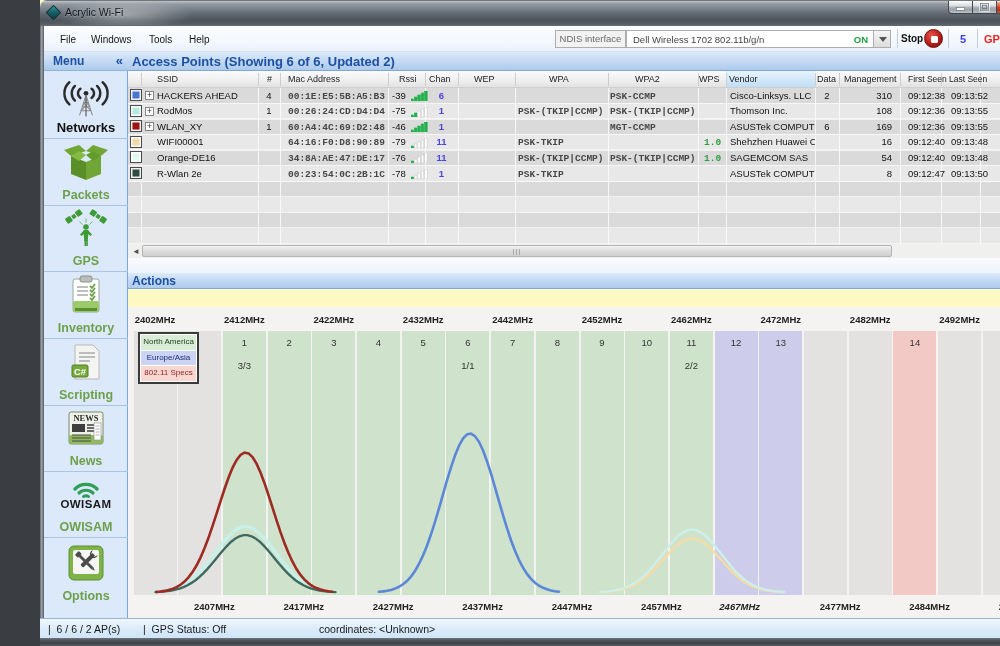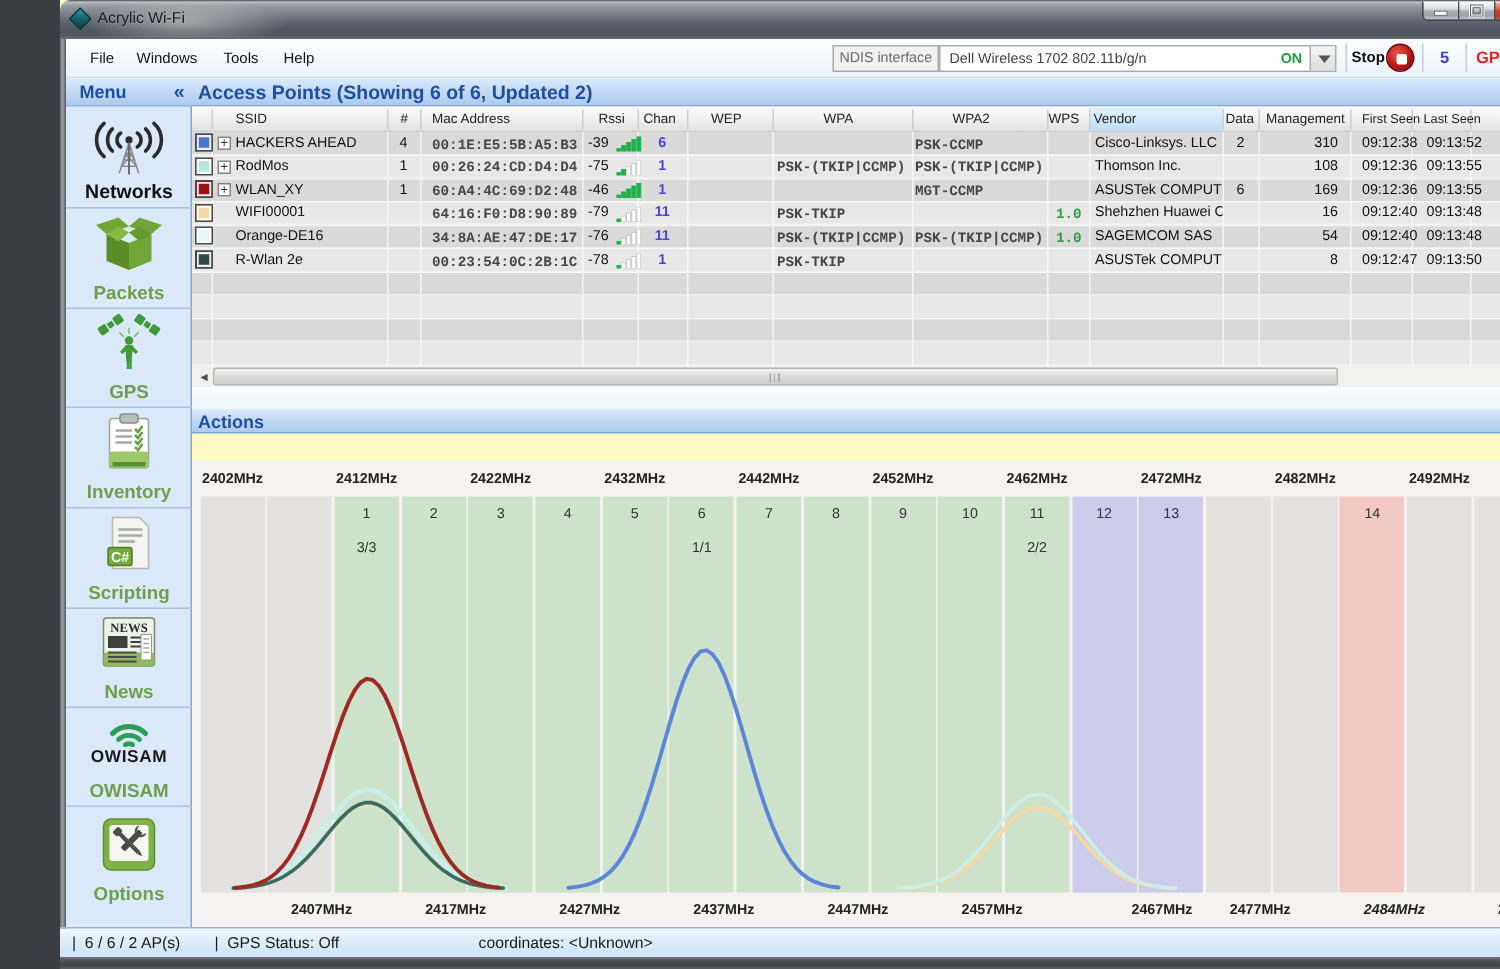--- a/index.html
+++ b/index.html
@@ -589,41 +589,46 @@
     <div class="flabel" style="left:528.4px;">2462MHz</div>
     <div class="flabel" style="left:617.8px;">2472MHz</div>
     <div class="flabel" style="left:707.2px;">2482MHz</div>
     <div class="flabel" style="left:796.6px;">2492MHz</div>
     <div class="blabel" style="left:36.7px;">2407MHz</div>
     <div class="blabel" style="left:126.1px;">2417MHz</div>
     <div class="blabel" style="left:215.5px;">2427MHz</div>
     <div class="blabel" style="left:304.9px;">2437MHz</div>
     <div class="blabel" style="left:394.3px;">2447MHz</div>
     <div class="blabel" style="left:483.7px;">2457MHz</div>
-    <div class="blabel" style="left:597px;">2467MHz</div>
+    <div class="blabel" style="left:562px;font-style:italic;">2467MHz</div>
     <div class="blabel" style="left:662.5px;">2477MHz</div>
-    <div class="blabel" style="left:751.9px;font-style:italic;">2484MHz</div>
+    <div class="blabel" style="left:751.9px;">2484MHz</div>
     <div class="blabel" style="left:841.3px;">2497MHz</div>
     <div class="chnum" style="left:94.4px;">1</div>
     <div class="chnum" style="left:139.1px;">2</div>
     <div class="chnum" style="left:183.8px;">3</div>
     <div class="chnum" style="left:228.5px;">4</div>
     <div class="chnum" style="left:273.2px;">5</div>
     <div class="chnum" style="left:317.9px;">6</div>
     <div class="chnum" style="left:362.6px;">7</div>
     <div class="chnum" style="left:407.3px;">8</div>
     <div class="chnum" style="left:452.0px;">9</div>
     <div class="chnum" style="left:496.7px;">10</div>
     <div class="chnum" style="left:541.4px;">11</div>
     <div class="chnum" style="left:586.1px;">12</div>
     <div class="chnum" style="left:630.8px;">13</div>
     <div class="chnum" style="left:764.9px;">14</div>
     <div class="chcount" style="left:94.4px;">3/3</div>
     <div class="chcount" style="left:317.9px;">1/1</div>
     <div class="chcount" style="left:541.4px;">2/2</div>
+    <div id="legend">
+        <div class="na">North America</div>
+        <div class="ea">Europe/Asia</div>
+        <div class="sp">802.11 Specs</div>
+      </div>
     <svg style="position:absolute;left:0;top:0;" width="908" height="311" viewBox="0 0 908 311">
         <path d="M25.5,284.9 L29.5,284.6 L33.5,284.2 L37.5,283.6 L41.5,282.8 L45.5,281.8 L49.5,280.4 L53.5,278.7 L57.5,276.6 L61.5,273.9 L65.5,270.8 L69.5,267.1 L73.5,263.0 L77.5,258.4 L81.5,253.4 L85.5,248.1 L89.5,242.8 L93.5,237.6 L97.5,232.7 L101.5,228.2 L105.5,224.6 L109.5,221.8 L113.5,220.1 L117.5,219.5 L121.5,220.1 L125.5,221.8 L129.5,224.6 L133.5,228.2 L137.5,232.7 L141.5,237.6 L145.5,242.8 L149.5,248.1 L153.5,253.4 L157.5,258.4 L161.5,263.0 L165.5,267.1 L169.5,270.8 L173.5,273.9 L177.5,276.6 L181.5,278.7 L185.5,280.4 L189.5,281.8 L193.5,282.8 L197.5,283.6 L201.5,284.2 L205.5,284.6 L209.5,284.9" fill="none" stroke="#c8efe8" stroke-width="3.4" stroke-linecap="round"></path>
         <path d="M27.5,285.1 L31.5,284.9 L35.5,284.6 L39.5,284.1 L43.5,283.5 L47.5,282.7 L51.5,281.6 L55.5,280.1 L59.5,278.3 L63.5,275.9 L67.5,273.2 L71.5,269.9 L75.5,266.1 L79.5,261.9 L83.5,257.3 L87.5,252.5 L91.5,247.6 L95.5,242.8 L99.5,238.4 L103.5,234.5 L107.5,231.4 L111.5,229.3 L115.5,228.1 L119.5,228.1 L123.5,229.3 L127.5,231.4 L131.5,234.5 L135.5,238.4 L139.5,242.8 L143.5,247.6 L147.5,252.5 L151.5,257.3 L155.5,261.9 L159.5,266.1 L163.5,269.9 L167.5,273.2 L171.5,275.9 L175.5,278.3 L179.5,280.1 L183.5,281.6 L187.5,282.7 L191.5,283.5 L195.5,284.1 L199.5,284.6 L203.5,284.9 L207.5,285.1" fill="none" stroke="#3f6a60" stroke-width="2.4" stroke-linecap="round"></path>
         <path d="M28.5,284.9 L32.5,284.5 L36.5,283.9 L40.5,283.1 L44.5,281.9 L48.5,280.2 L52.5,277.8 L56.5,274.6 L60.5,270.4 L64.5,265.1 L68.5,258.5 L72.5,250.6 L76.5,241.3 L80.5,230.8 L84.5,219.2 L88.5,206.9 L92.5,194.3 L96.5,182.0 L100.5,170.7 L104.5,160.8 L108.5,153.1 L112.5,147.9 L116.5,145.6 L120.5,146.4 L124.5,150.1 L128.5,156.6 L132.5,165.5 L136.5,176.2 L140.5,188.1 L144.5,200.6 L148.5,213.1 L152.5,225.1 L156.5,236.2 L160.5,246.1 L164.5,254.7 L168.5,262.0 L172.5,267.9 L176.5,272.6 L180.5,276.3 L184.5,279.1 L188.5,281.1 L192.5,282.5 L196.5,283.6 L200.5,284.3 L204.5,284.7" fill="none" stroke="#9e2a22" stroke-width="2.6" stroke-linecap="round"></path>
         <path d="M251,284.8 L255,284.4 L259,283.8 L263,282.9 L267,281.6 L271,279.8 L275,277.3 L279,274.0 L283,269.6 L287,264.0 L291,257.0 L295,248.6 L299,238.7 L303,227.3 L307,214.8 L311,201.3 L315,187.3 L319,173.4 L323,160.3 L327,148.5 L331,138.7 L335,131.6 L339,127.4 L343,126.6 L347,129.1 L351,134.8 L355,143.3 L359,154.2 L363,166.7 L367,180.3 L371,194.3 L375,208.1 L379,221.2 L383,233.2 L387,243.8 L391,253.0 L395,260.7 L399,266.9 L403,271.9 L407,275.8 L411,278.7 L415,280.8 L419,282.3 L423,283.4 L427,284.2 L431,284.7" fill="none" stroke="#5c87d9" stroke-width="2.6" stroke-linecap="round"></path>
         <path d="M474,285.1 L478,284.8 L482,284.5 L486,284.0 L490,283.4 L494,282.6 L498,281.4 L502,280.0 L506,278.2 L510,276.0 L514,273.3 L518,270.2 L522,266.6 L526,262.6 L530,258.3 L534,253.9 L538,249.4 L542,245.0 L546,241.0 L550,237.4 L554,234.6 L558,232.6 L562,231.6 L566,231.6 L570,232.6 L574,234.6 L578,237.4 L582,241.0 L586,245.0 L590,249.4 L594,253.9 L598,258.3 L602,262.6 L606,266.6 L610,270.2 L614,273.3 L618,276.0 L622,278.2 L626,280.0 L630,281.4 L634,282.6 L638,283.4 L642,284.0 L646,284.5 L650,284.8 L654,285.1" fill="none" stroke="#f5dba5" stroke-width="2.4" stroke-linecap="round"></path>
         <path d="M472,285.0 L476,284.8 L480,284.4 L484,283.9 L488,283.2 L492,282.3 L496,281.1 L500,279.5 L504,277.5 L508,275.1 L512,272.2 L516,268.7 L520,264.8 L524,260.4 L528,255.6 L532,250.5 L536,245.3 L540,240.3 L544,235.4 L548,231.1 L552,227.5 L556,224.8 L560,223.1 L564,222.5 L568,223.1 L572,224.8 L576,227.5 L580,231.1 L584,235.4 L588,240.3 L592,245.3 L596,250.5 L600,255.6 L604,260.4 L608,264.8 L612,268.7 L616,272.2 L620,275.1 L624,277.5 L628,279.5 L632,281.1 L636,282.3 L640,283.2 L644,283.9 L648,284.4 L652,284.8 L656,285.0" fill="none" stroke="#cdefe8" stroke-width="2.4" stroke-linecap="round"></path>
       </svg>
   </div>
 

